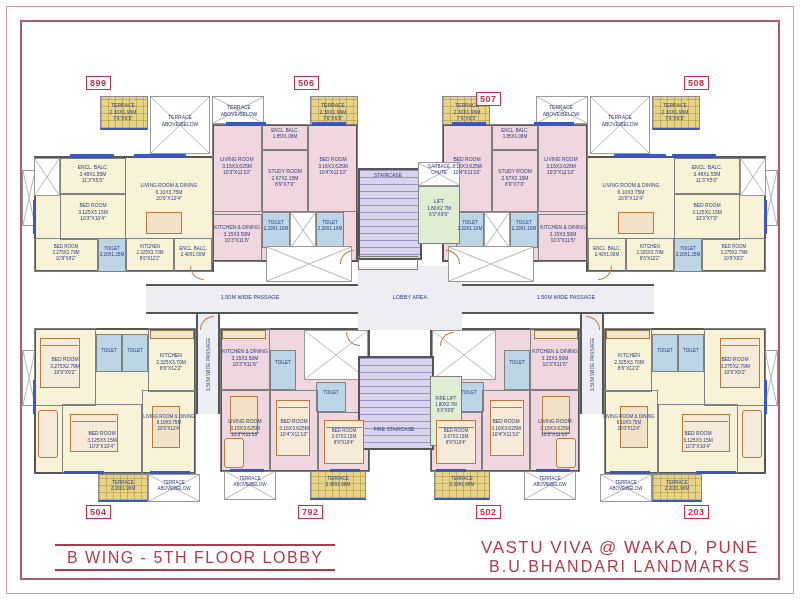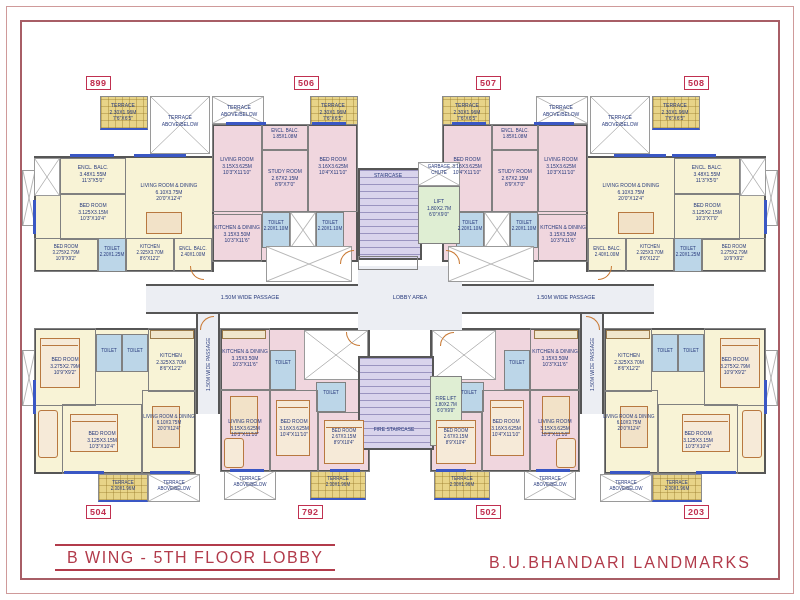--- a/index.html
+++ b/index.html
@@ -33,21 +33,21 @@
   .sofa{position:absolute;border:1px solid #b87840;border-radius:3px;background:#f6ead8;box-sizing:border-box;}
   .ctr{position:absolute;border:1px solid #9a7a4a;background:#f0e6cc;box-sizing:border-box;}
   
   .lbl{position:absolute;font-size:5px;line-height:1.3;color:#2b3d7e;text-align:center;white-space:pre-line;pointer-events:none;}
   .xs{font-size:4.5px;}
   .vlbl{writing-mode:vertical-rl;transform:rotate(180deg);display:flex;align-items:center;justify-content:center;}
   .tag{position:absolute;border:1px solid #c03050;color:#c03050;background:#fff;font-size:9px;font-weight:bold;letter-spacing:.5px;padding:0 3px;line-height:12px;}
   .plan-title{position:absolute;left:55px;top:544px;color:#b23b4b;font-size:16px;letter-spacing:1.5px;border-top:2px solid #b23b4b;border-bottom:2px solid #b23b4b;padding:3px 12px 2px;}
   .proj{position:absolute;left:470px;top:538px;width:300px;text-align:center;color:#b23b4b;}
   .proj .l1{font-size:17px;letter-spacing:1.5px;}
-  .proj .l2{font-size:16px;letter-spacing:2px;margin-top:16px;}
+  .proj .l2{font-size:16px;letter-spacing:2px;margin-top:0;}
 </style>
 </head>
 <body>
 
 <div class="ht" style="left:100px;top:96px;width:48px;height:34px"></div>
 <div class="xt" style="left:150px;top:96px;width:60px;height:58px">
     <svg viewBox="0 0 10 10" preserveAspectRatio="none">
       <path d="M0 0L10 10M10 0L0 10"></path>
     </svg>
   </div>
@@ -478,25 +478,26 @@
 <div class="lbl" style="left:486px;top:294px;width:160px;font-size:5.5px">1.50M WIDE PASSAGE</div>
 <div class="lbl vlbl" style="left:198px;top:318px;width:20px;height:92px">1.50M WIDE PASSAGE</div>
 <div class="lbl vlbl" style="left:582px;top:318px;width:20px;height:92px">1.50M WIDE PASSAGE</div>
 <div class="lbl" style="left:360px;top:426px;width:68px">FIRE STAIRCASE</div>
 <div class="lbl xs" style="left:430px;top:396px;width:32px">FIRE LIFT
 1.80X2.7M
 6'0"X9'0"</div>
 
 <div class="tag" style="left:86px;top:76px">899</div>
 <div class="tag" style="left:294px;top:76px">506</div>
-<div class="tag" style="left:476px;top:76px">507</div>
+<div class="tag" style="left:476px;top:92px">507</div>
 <div class="tag" style="left:684px;top:76px">508</div>
 <div class="tag" style="left:86px;top:505px">504</div>
 <div class="tag" style="left:298px;top:505px">792</div>
 <div class="tag" style="left:476px;top:505px">502</div>
 <div class="tag" style="left:684px;top:505px">203</div>
 
 <div class="frame-outer"></div>
 <div class="frame-inner"></div>
 <div class="plan-title">B WING - 5TH FLOOR LOBBY</div>
 <div class="proj">
+  <div class="l1">VASTU VIVA @ WAKAD, PUNE</div>
   <div class="l2">B.U.BHANDARI  LANDMARKS</div>
 </div>
 
 </body></html>

